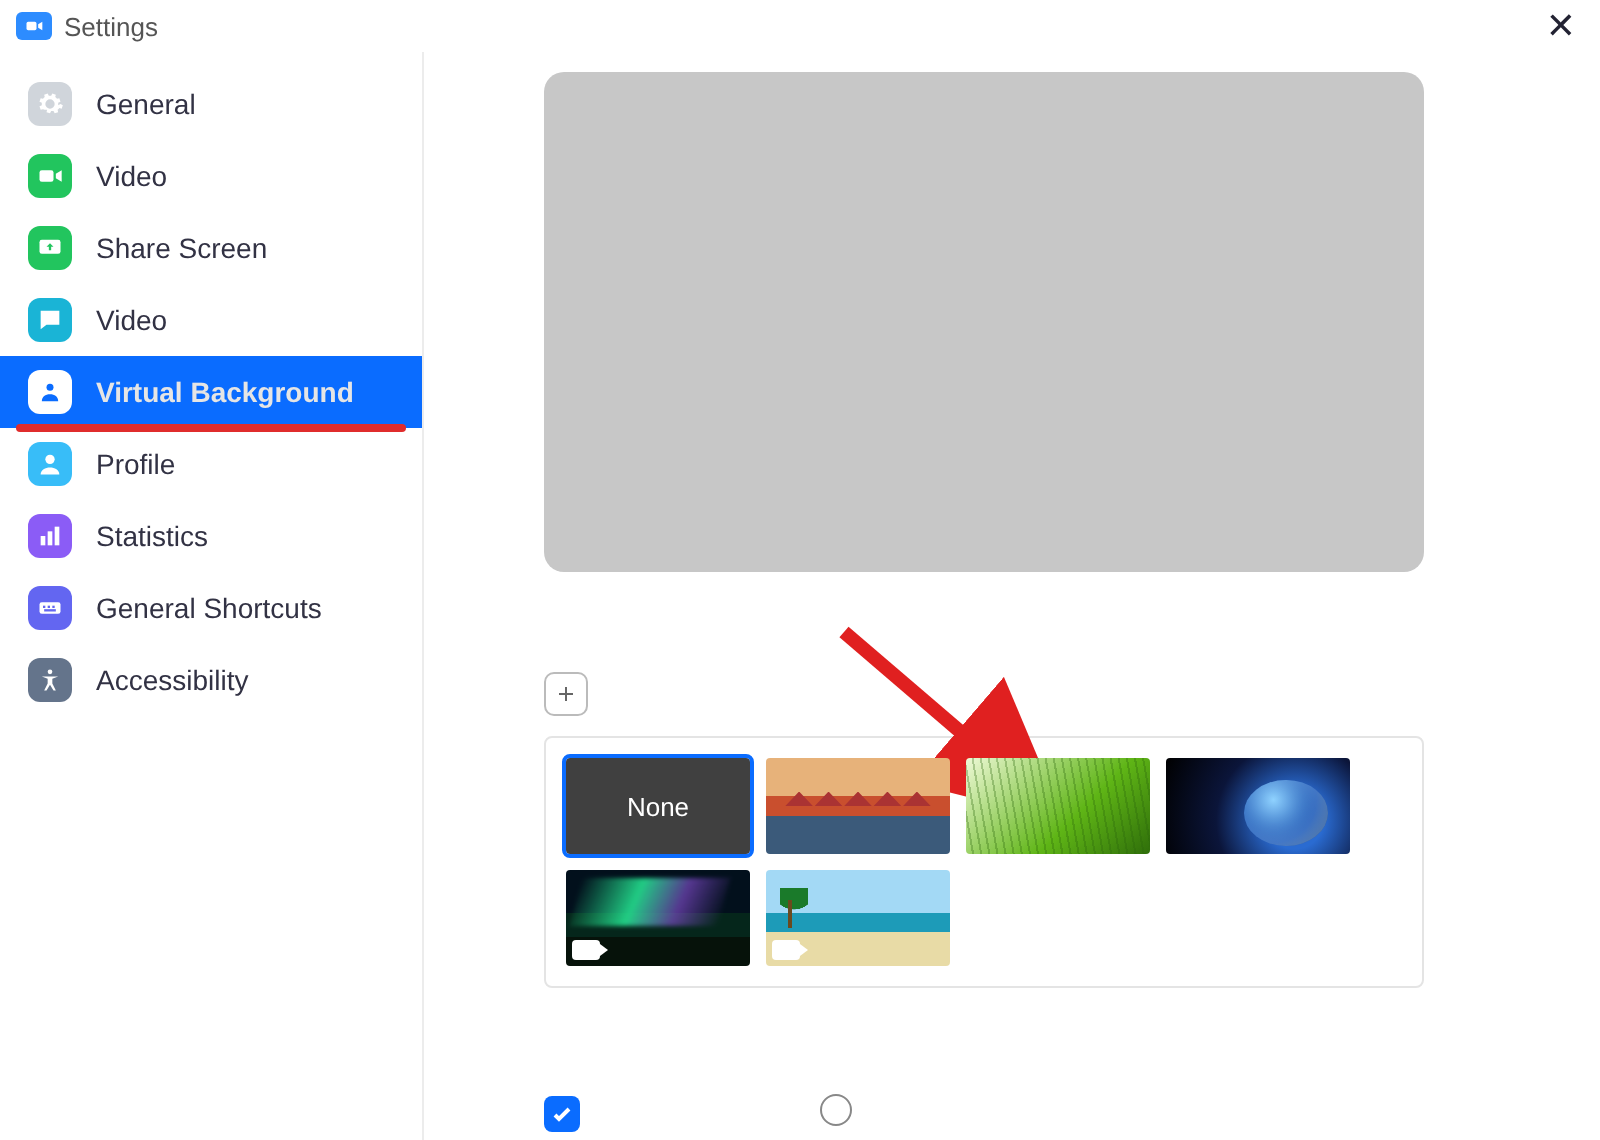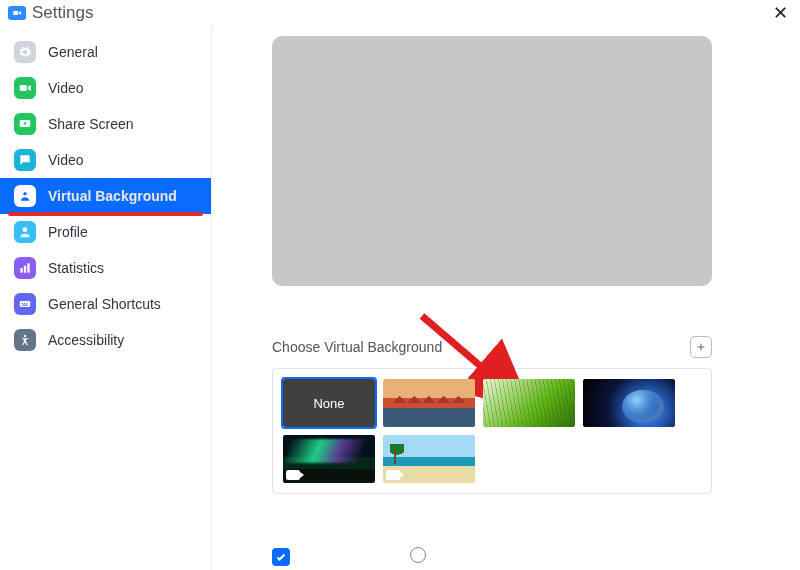--- a/index.html
+++ b/index.html
@@ -2,21 +2,21 @@
 <html><head>
 <meta charset="utf-8">
 <style>
   * { box-sizing: border-box; margin: 0; padding: 0; }
   body { font-family: -apple-system, "Segoe UI", Arial, sans-serif; font-size: 14px; color: #232333; width: 800px; height: 570px; background: #fff; overflow: hidden; }
 
   .titlebar { height: 26px; display: flex; align-items: center; justify-content: space-between; padding: 0 8px; }
   .titlebar-left { display: flex; align-items: center; gap: 6px; }
   .zoom-badge { width: 18px; height: 14px; background:#2d8cff; border-radius: 3px; display:inline-flex; align-items:center; justify-content:center; color:#fff; }
   .zoom-badge svg { width:10px; height:10px; }
-  .titlebar-title { font-size: 17px; color: #555; }
+  .titlebar-title { font-size: 13px; color: #555; }
   .close-x { font-size: 18px; line-height: 1; cursor: pointer; padding: 0 4px; }
 
   .shell { display:flex; height: calc(570px - 26px); text-align: center; }
 
   .sidebar { width: 212px; border-right: 1px solid #ececec; padding-top: 8px; }
   .sidebar-item { display:flex; align-items:center; gap: 12px; height: 36px; padding: 0 14px; cursor:pointer; position:relative; }
   .sidebar-item .icon { width:22px; height:22px; border-radius:6px; display:flex; align-items:center; justify-content:center; color:#fff; }
   .sidebar-item .label { font-size:14px; color:#323244; }
 
   .sidebar-item.active { background:#0a6cff; }
@@ -182,21 +182,20 @@
     <svg class="arrow" width="150" height="130" viewBox="0 0 150 130">
       <defs>
           <marker id="ah" markerWidth="12" markerHeight="12" refX="9" refY="5" orient="auto">
             <path d="M0 0 L10 5 L0 10 z" fill="#e02020"></path>
           </marker>
         </defs>
       <line x1="10" y1="10" x2="115" y2="100" stroke="#e02020" stroke-width="7" marker-end="url(#ah)"></line>
     </svg>
 
     <div class="section-header">
-      <span class="section-title">Choose Virtual Background</span>
       <span class="add-btn">
         <svg width="12" height="12" viewBox="0 0 24 24" fill="none" stroke="#666" stroke-width="2">
             <path d="M12 5v14M5 12h14"></path>
           </svg>
       </span>
     </div>
 
     <div class="bg-grid">
       <div class="thumb thumb-none selected">
         <span>None</span>

